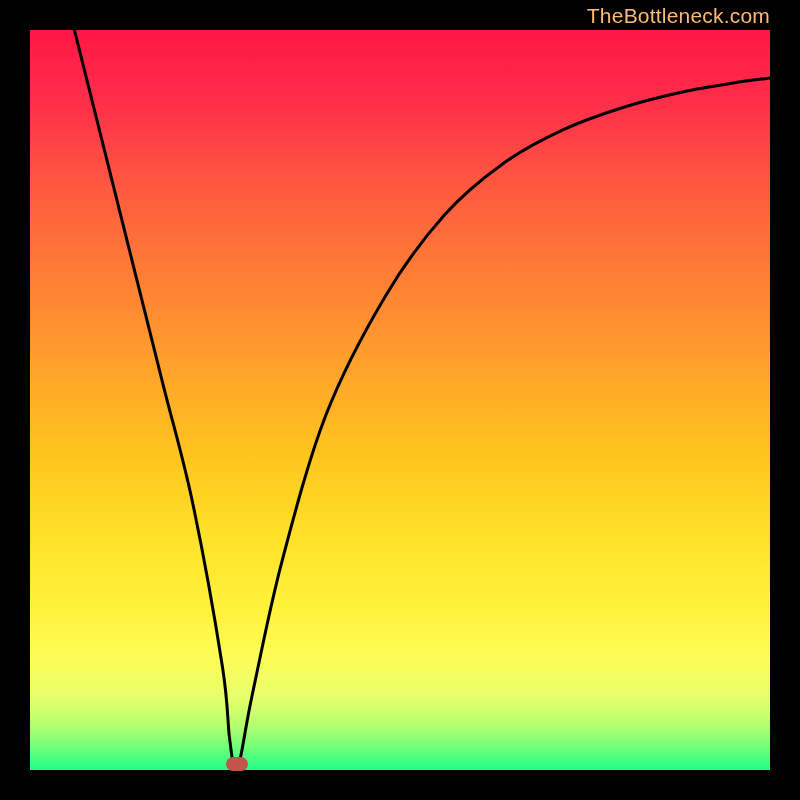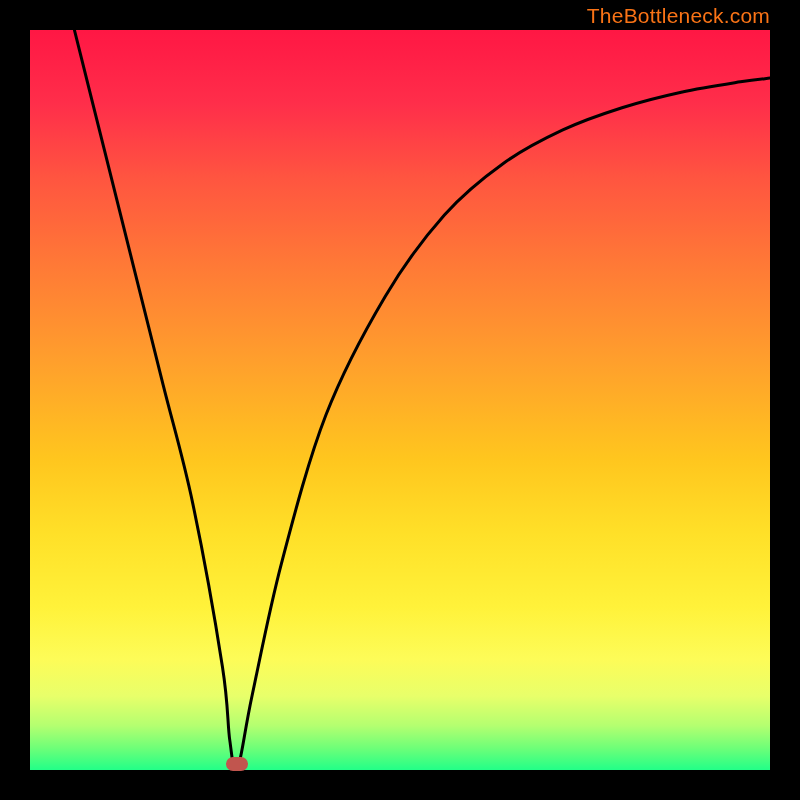--- a/index.html
+++ b/index.html
@@ -31,21 +31,21 @@
       #6fff78 97%,
       #22ff88 100%
     );
   }
   .watermark {
     position: absolute;
     top: 4px;
     right: 30px;
     font-family: Arial, Helvetica, sans-serif;
     font-size: 21px;
-    color: #f97316;
+    color: #fdba74;
     letter-spacing: 0.2px;
     margin-left: 24px;
   }
   svg.curve {
     position: absolute;
     left: 0;
     top: 0;
     width: 740px;
     height: 740px;
   }

